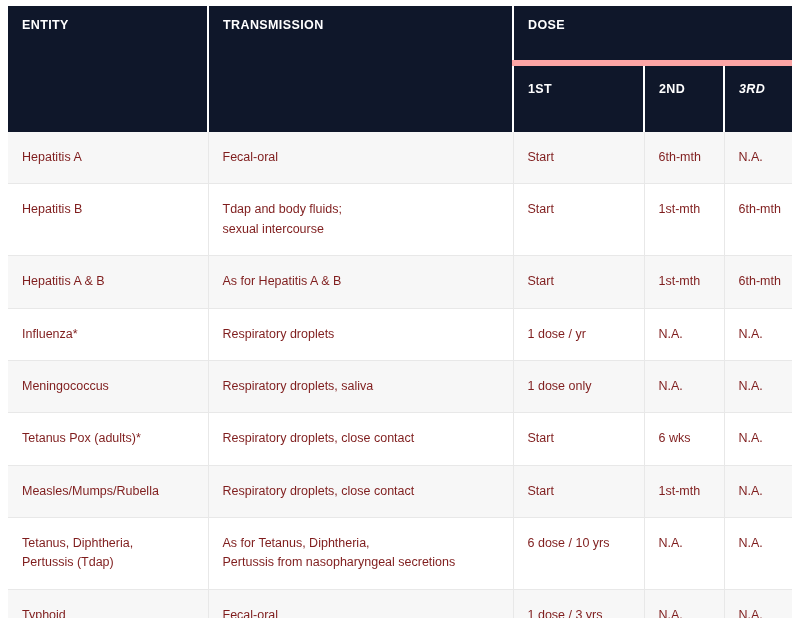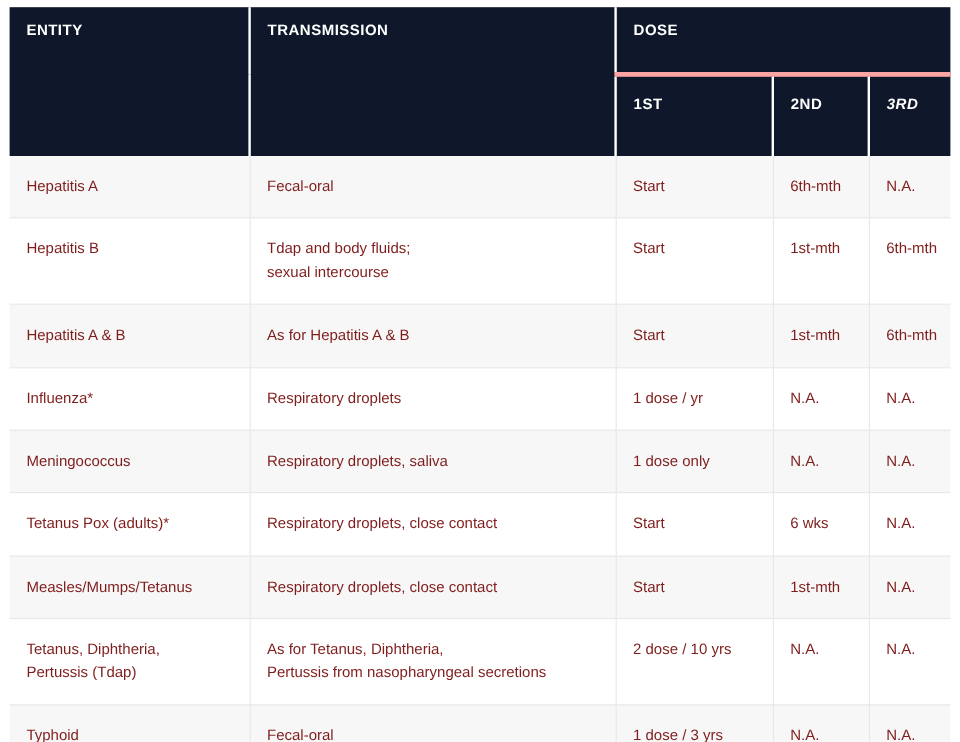--- a/index.html
+++ b/index.html
@@ -40,21 +40,21 @@
     padding: 12px 0 0 14px;
     border: 0;
   }
   th.hdr-entity,
   th.hdr-transmission {
     height: 96px;
     border-right: 2px solid #ffffff;
   }
   th.hdr-dose {
     height: 42px;
-    border-bottom: 4px solid #fca5a5;
+    border-bottom: 6px solid #fca5a5;
   }
   th.hdr-sub {
     height: 50px;
     padding-top: 16px;
     vertical-align: top;
     border-right: 2px solid #ffffff;
   }
   th.hdr-sub.last {
     border-right: 0;
     font-style: italic;
@@ -154,32 +154,32 @@
           <td class="last-col">N.A.</td>
         </tr>
         <tr class="plain">
           <td>Tetanus Pox (adults)*</td>
           <td>Respiratory droplets, close contact</td>
           <td>Start</td>
           <td>6 wks</td>
           <td class="last-col">N.A.</td>
         </tr>
         <tr class="shaded">
-          <td>Measles/Mumps/Tetanus</td>
+          <td>Measles/Mumps/Rubella</td>
           <td>Respiratory droplets, close contact</td>
           <td>Start</td>
           <td>1st-mth</td>
           <td class="last-col">N.A.</td>
         </tr>
         <tr class="plain">
           <td>Tetanus, Diphtheria,
 Pertussis (Tdap)</td>
           <td>As for Tetanus, Diphtheria,
 Pertussis from nasopharyngeal secretions</td>
-          <td>2 dose / 10 yrs</td>
+          <td>6 dose / 10 yrs</td>
           <td>N.A.</td>
           <td class="last-col">N.A.</td>
         </tr>
         <tr class="shaded">
           <td>Typhoid</td>
           <td>Fecal-oral</td>
           <td>1 dose / 3 yrs</td>
           <td>N.A.</td>
           <td class="last-col">N.A.</td>
         </tr>

